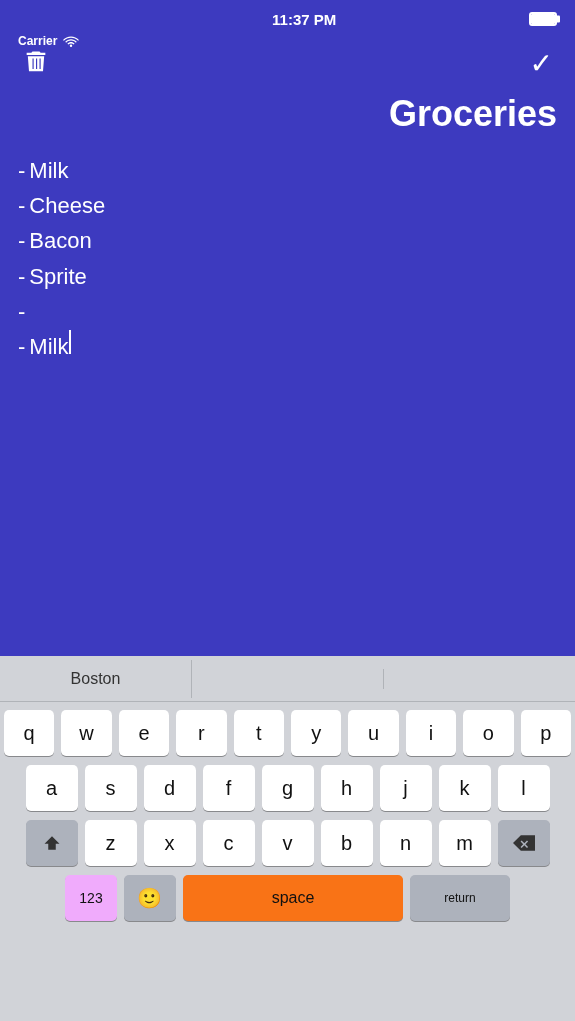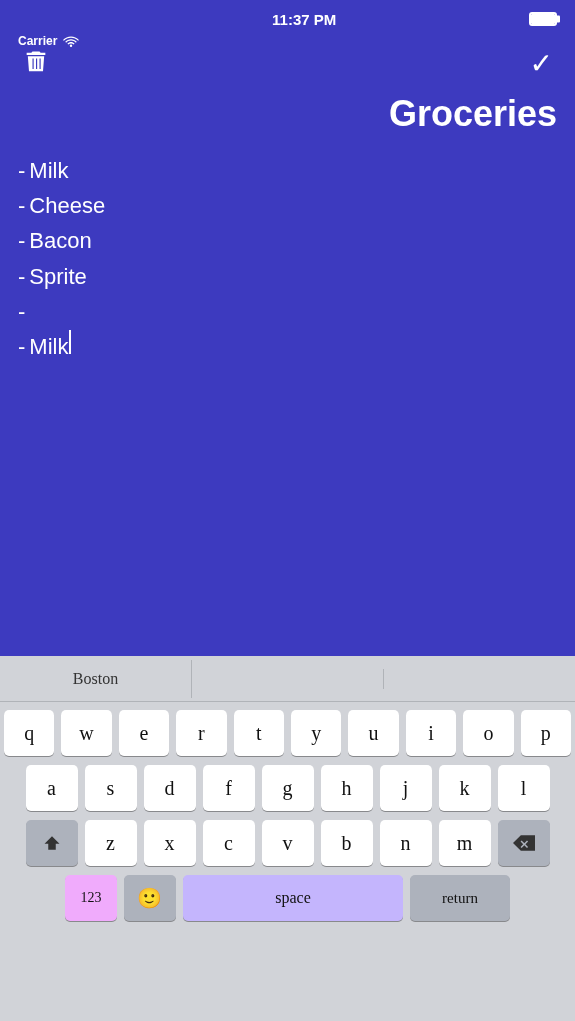--- a/index.html
+++ b/index.html
@@ -143,21 +143,20 @@
       0%, 100% { opacity: 1; }
       50% { opacity: 0; }
     }
 
     
     .keyboard-container {
       background: #d1d3d8;
       height: 365px;
       display: flex;
       flex-direction: column;
-      font-family: Liberation Serif, serif;
     }
 
     
     .predictive-bar {
       background: #d1d3d8;
       display: flex;
       align-items: center;
       height: 46px;
       border-bottom: 1px solid #b0b3b8;
     }
@@ -206,32 +205,32 @@
       max-width: 52px;
     }
 
     .key-special {
       background: #adb2bc;
       color: #111;
       font-size: 14px;
     }
 
     .key-space {
-      background: #c4b5fd;
+      background: #f97316;
       flex: 4;
       max-width: 220px;
       font-size: 16px;
       color: #111;
     }
 
     .key-return {
       background: #adb2bc;
       flex: 2;
       max-width: 100px;
-      font-size: 15px;
+      font-size: 12px;
     }
 
     .key-123 {
       background: #f0abfc;
       max-width: 52px;
       font-size: 14px;
     }
 
     .key-emoji {
       background: #adb2bc;

